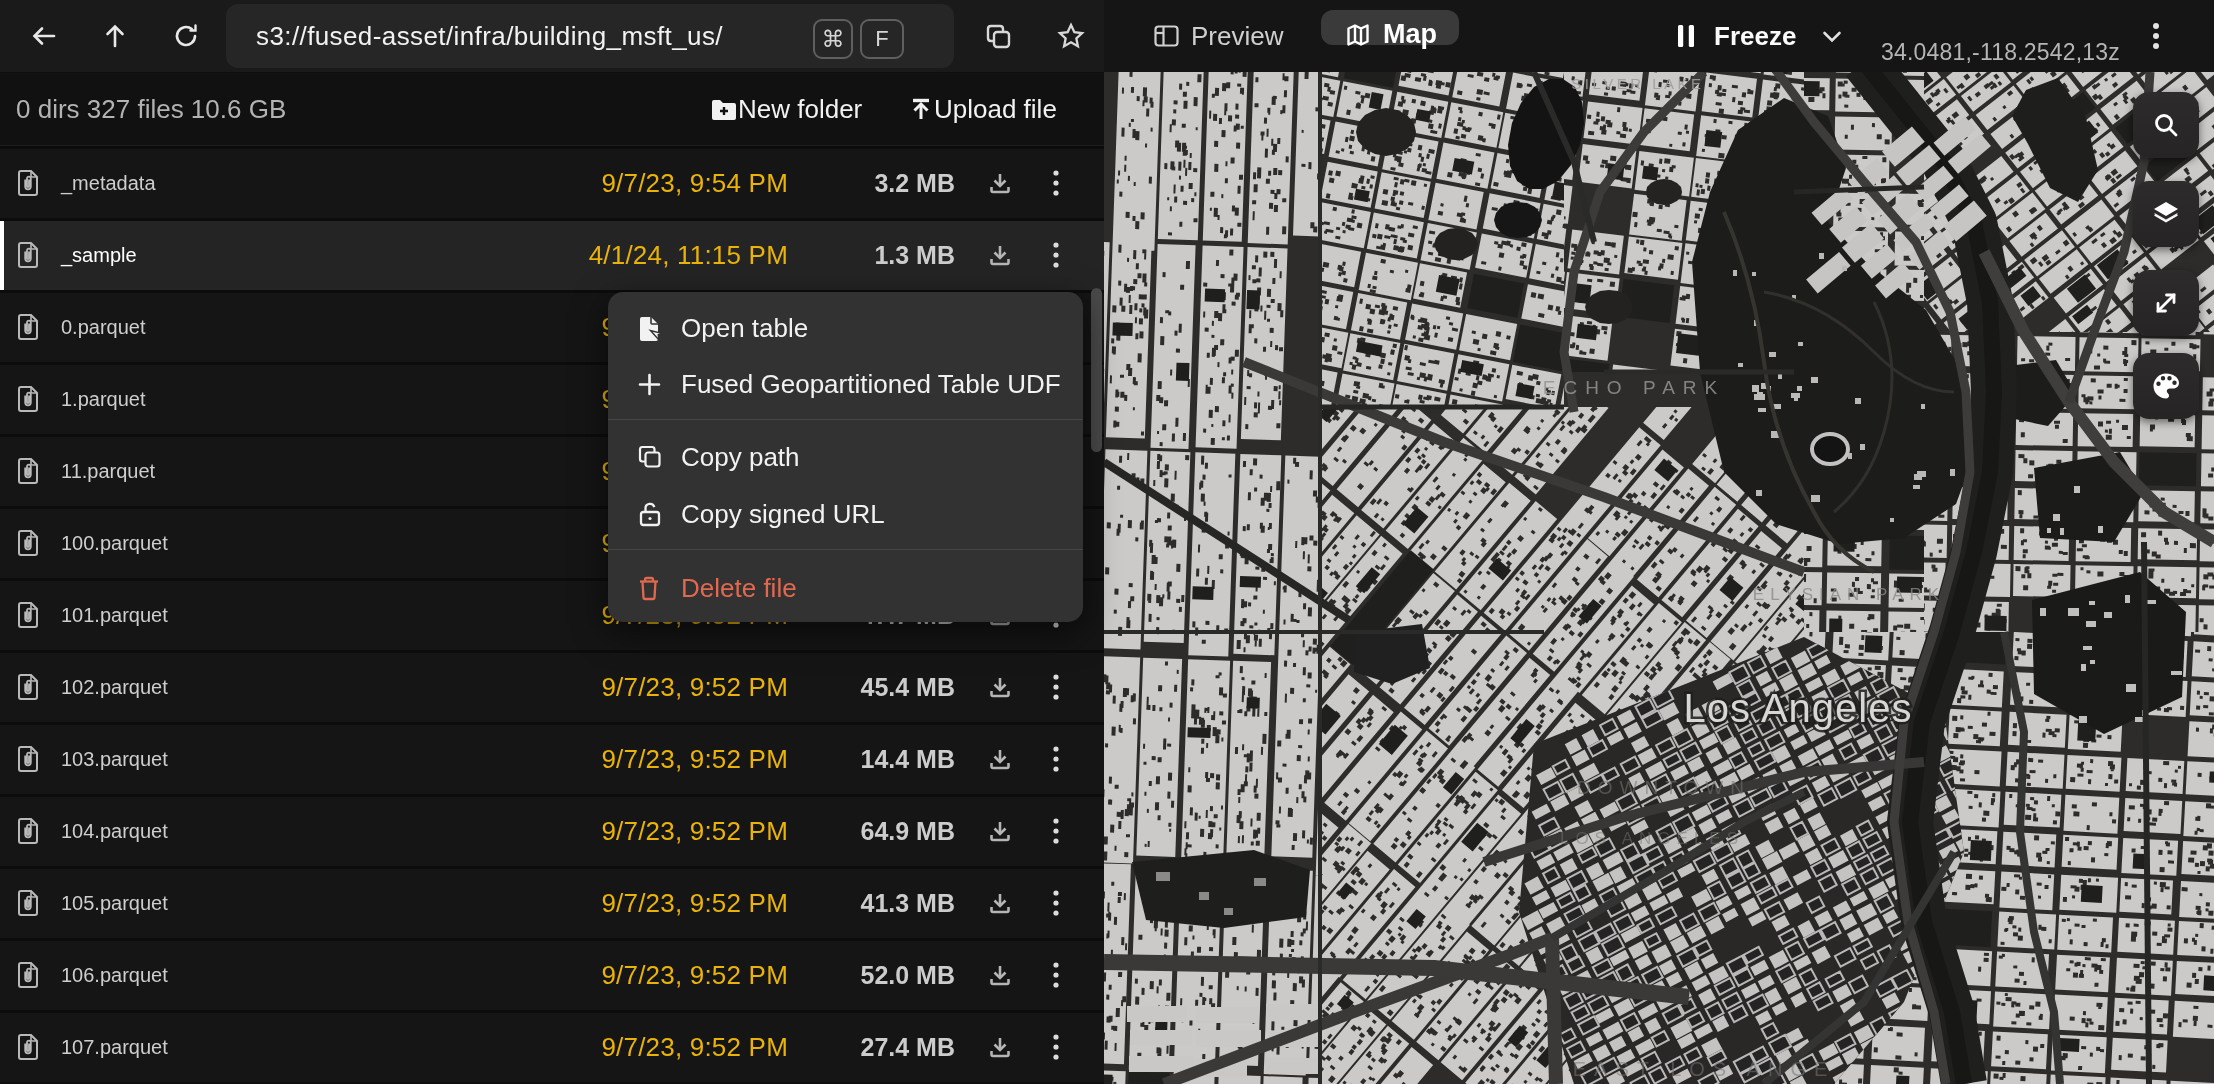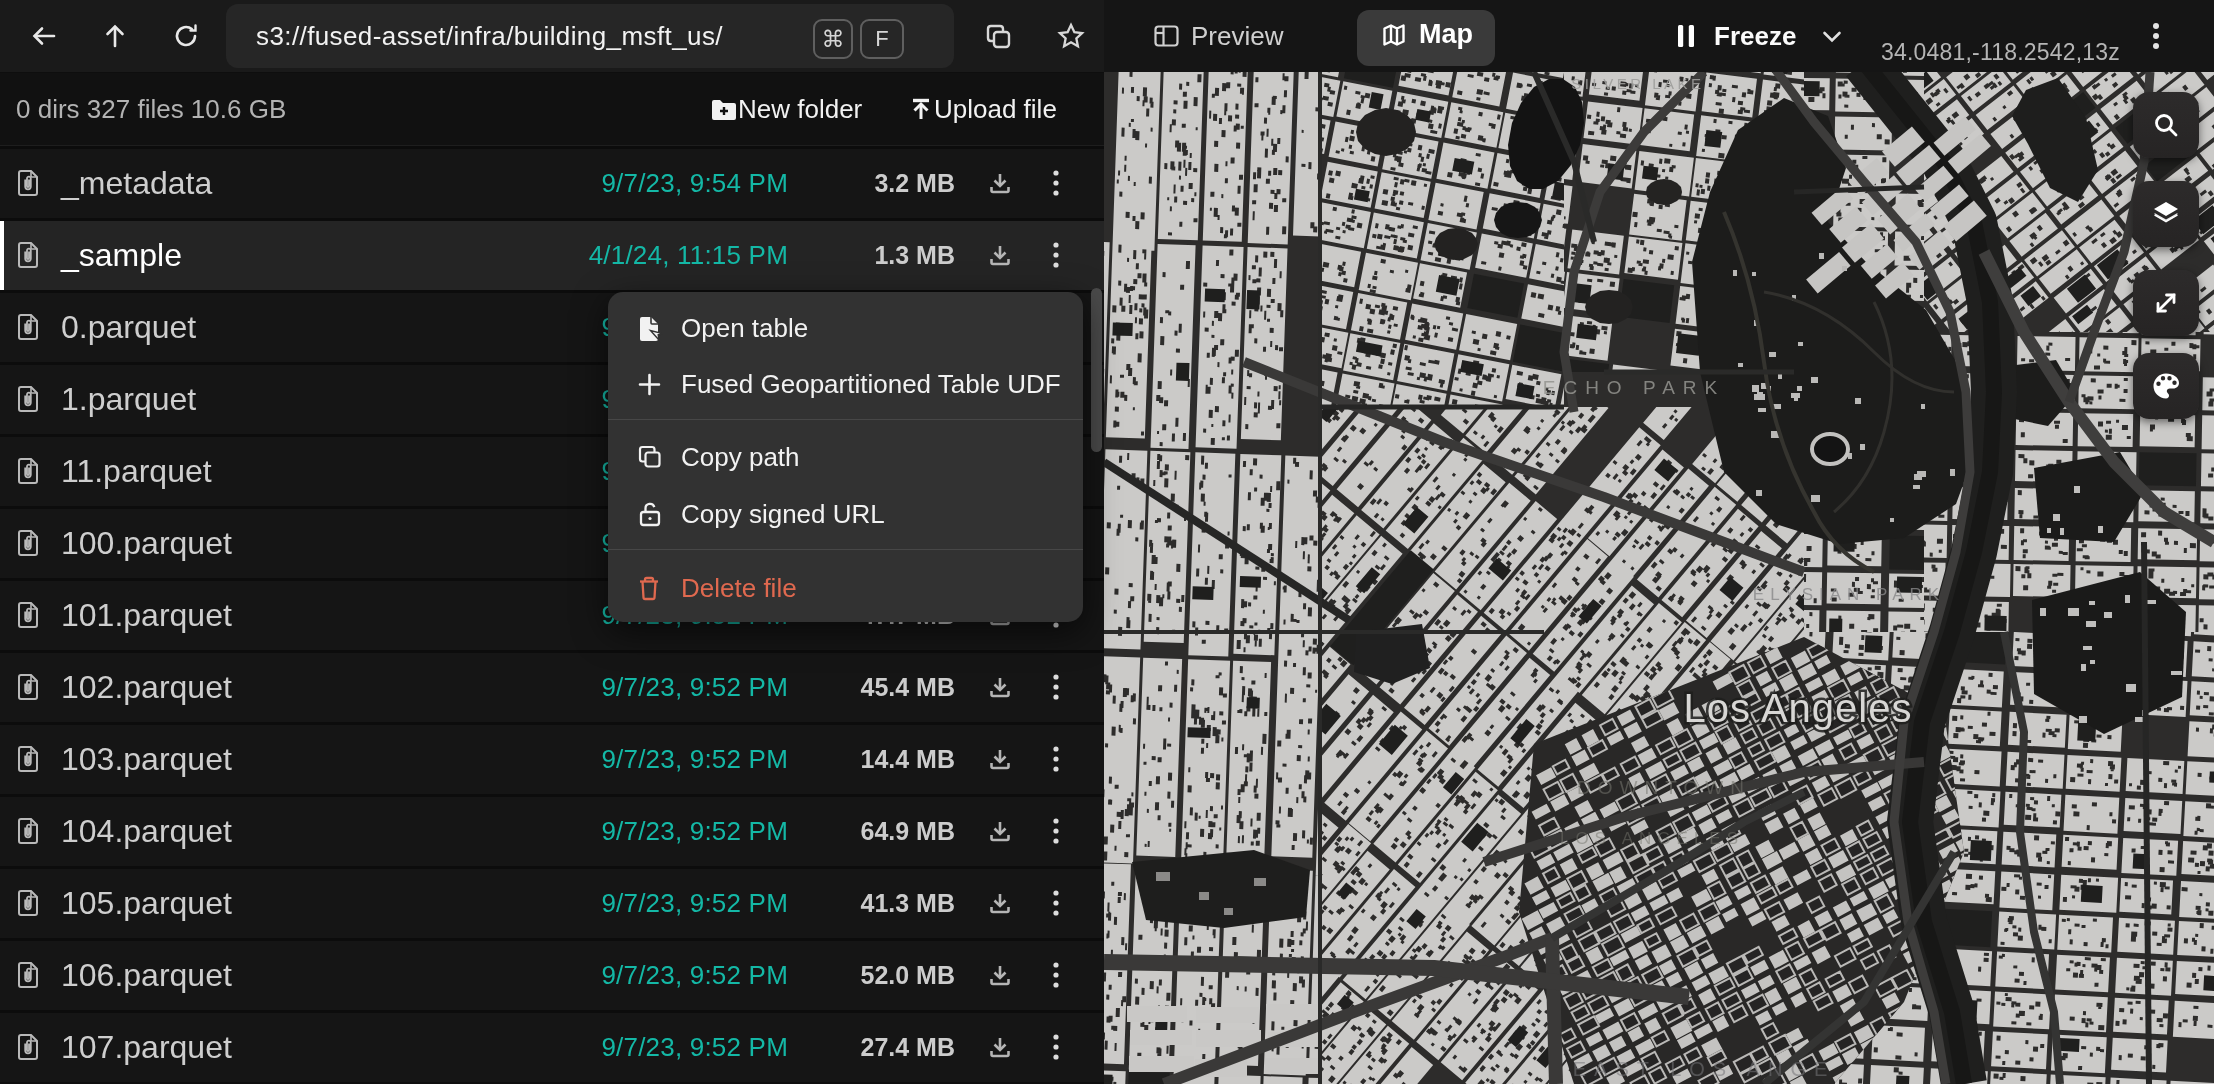--- a/index.html
+++ b/index.html
@@ -13,36 +13,36 @@
 .key { position:absolute; top:15px; height:40px; border:2px solid #5f5f5f; border-radius:9px; color:#d5d5d5;
   font-size:22px; text-align:center; line-height:36px; }
 #listhead { position:absolute; left:0; top:73px; width:1104px; height:73px; background:#111111; border-bottom:1px solid #1e1e1e; }
 #stats { position:absolute; left:16px; top:0; line-height:73px; font-size:26px; color:#b3b3b3; }
 .hbtn { position:absolute; top:0; height:73px; display:flex; align-items:center; gap:0; color:#f2f2f2;
   font-size:26px; font-weight:500; }
 .row { position:absolute; left:0; width:1104px; height:72px; background:#151515; border-top:3px solid #0c0c0c; }
 .row.sel { background:#242424; }
 .row.sel::before { content:""; position:absolute; left:0; top:0; width:4px; height:69px; background:#ffffff; }
 .ric { position:absolute; left:16px; top:20px; }
-.rname { position:absolute; left:61px; top:0; line-height:68px; font-size:32px; color:#cecece;text-align:center; }
+.rname { position:absolute; left:61px; top:0; line-height:68px; font-size:20px; color:#cecece;text-align:center; }
 .row.sel .rname { color:#ffffff; }
-.rdate { position:absolute; right:316px; top:0; line-height:68px; font-size:26px; color:#14b8a6; letter-spacing:0.2px; }
+.rdate { position:absolute; right:316px; top:0; line-height:68px; font-size:26px; color:#eab308; letter-spacing:0.2px; }
 .rsize { position:absolute; right:149px; top:0; line-height:68px; font-size:25px; font-weight:600; color:#cccccc; }
 .rdl { position:absolute; left:988px; top:22px; }
 .rkb { position:absolute; left:1052px; top:20px; }
 #scrollthumb { position:absolute; left:1091px; top:288px; width:11px; height:164px; border-radius:6px; background:#4a4a4a; z-index:5; }
 #menu { position:absolute; left:608px; top:292px; width:475px; height:330px; background:#323232; border-radius:15px;
   box-shadow:0 10px 34px rgba(0,0,0,0.6); z-index:10; }
 .mi { position:absolute; left:0; width:475px; height:56px; }
 .mi .mic { position:absolute; left:29px; top:15px; }
 .mi .mt { position:absolute; left:73px; top:0; line-height:56px; font-size:26px; font-weight:400; color:#f2f2f2; white-space:nowrap; }
 .mdiv { position:absolute; left:0; width:475px; height:1px; background:#474747; }
 #right { position:absolute; left:1104px; top:0; width:1110px; height:1084px; background:#1c1c1b; }
 #maptop { position:absolute; left:0; top:0; width:1110px; height:72px; background:#151515; z-index:4; }
-#mappill { position:absolute; left:217px; top:10px; width:138px; height:56px; background:#3a3a3a; border-radius:12px;margin-left:36px; }
+#mappill { position:absolute; left:217px; top:10px; width:138px; height:35px; background:#3a3a3a; border-radius:12px; }
 #mapwrap { position:absolute; left:0; top:72px; width:982px; height:1012px; }
 .mapbtn { position:absolute; left:1029px; width:66px; height:66px; border-radius:16px;
   background:linear-gradient(#2d2b2b,#262424); box-shadow:0 3px 8px rgba(0,0,0,0.5); z-index:6;
   display:flex; align-items:center; justify-content:center; }
 text { font-family:"Liberation Sans", sans-serif; }
 </style></head>
 <body>
 <div id="app">
   <div id="left">
     <div id="topbar">

